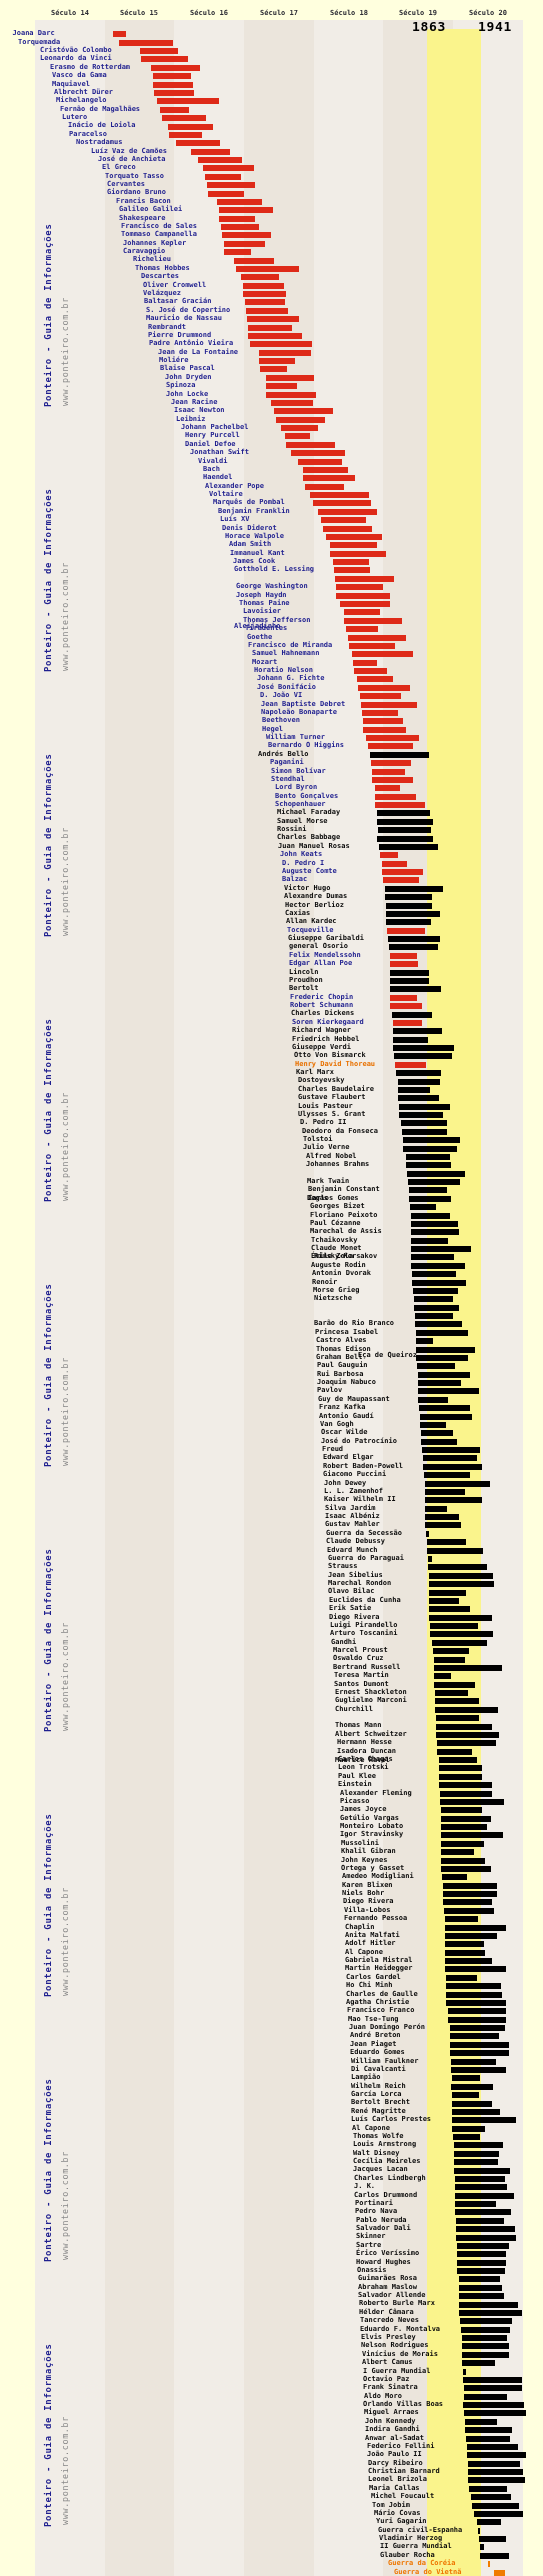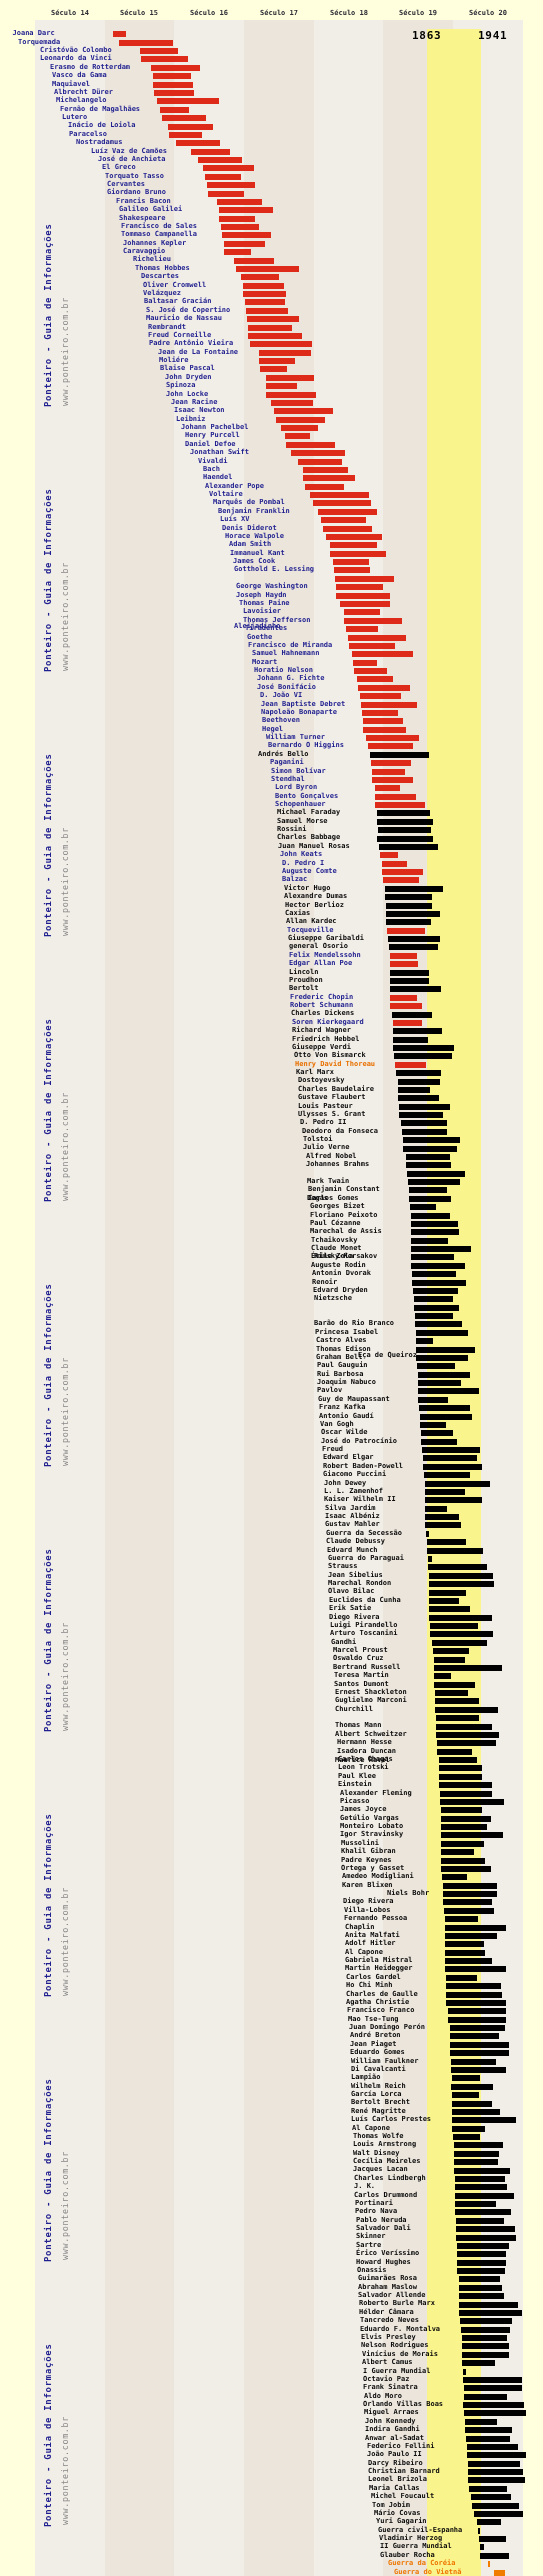--- a/index.html
+++ b/index.html
@@ -13,22 +13,22 @@
   .band{position:absolute;top:19.5px;bottom:0;}
   .band.a{background:#F1EDE7;}
   .band.b{background:#EBE5DC;}
   #hl-band{position:absolute;top:29px;bottom:0;background:#FAF48C;}
   .century-label{
     position:absolute;top:9px;height:8.4px;line-height:8.4px;
     font-size:7px;font-weight:bold;color:#2B2B33;white-space:nowrap;
     transform:translateX(-50%);
   }
   .year-label{
-    position:absolute;top:32px;height:8.4px;line-height:8.4px;
-    font-size:11px;font-weight:bold;color:#000;white-space:nowrap;
+    position:absolute;top:23px;height:8.4px;line-height:8.4px;
+    font-size:13px;font-weight:bold;color:#000;white-space:nowrap;
     letter-spacing:0.7px;
   }
   .person-name{
     position:absolute;height:7.7px;line-height:7.7px;
     font-size:7px;font-weight:bold;white-space:nowrap;
   }
   .lifespan-bar{position:absolute;height:5.6px;}
   .c-r .person-name{color:#1F1F8F;}
   .c-r .lifespan-bar{background:#DE2A18;}
   .c-k .person-name{color:#0A0A0A;}
@@ -208,21 +208,21 @@
       </div>
       <div class="c-r">
         <span class="person-name" style="left: 146px; top: 315px;">Mauricio de Nassau</span>
         <div class="lifespan-bar" style="left: 247px; width: 52px; top: 316px;"></div>
       </div>
       <div class="c-r">
         <span class="person-name" style="left: 148px; top: 324px;">Rembrandt</span>
         <div class="lifespan-bar" style="left: 248px; width: 44px; top: 325px;"></div>
       </div>
       <div class="c-r">
-        <span class="person-name" style="left: 148px; top: 332px;">Freud Corneille</span>
+        <span class="person-name" style="left: 148px; top: 332px;">Pierre Drummond</span>
         <div class="lifespan-bar" style="left: 248px; width: 54px; top: 333px;"></div>
       </div>
       <div class="c-r">
         <span class="person-name" style="left: 149px; top: 340px;">Padre Antônio Vieira</span>
         <div class="lifespan-bar" style="left: 250px; width: 62px; top: 341px;"></div>
       </div>
       <div class="c-r">
         <span class="person-name" style="left: 158px; top: 349px;">Jean de La Fontaine</span>
         <div class="lifespan-bar" style="left: 259px; width: 52px; top: 350px;"></div>
       </div>
@@ -664,21 +664,21 @@
       </div>
       <div class="c-k">
         <span class="person-name" style="left: 312px; top: 1270px;">Antonin Dvorak</span>
         <div class="lifespan-bar" style="left: 412px; width: 44px; top: 1271px;"></div>
       </div>
       <div class="c-k">
         <span class="person-name" style="left: 312px; top: 1279px;">Renoir</span>
         <div class="lifespan-bar" style="left: 412px; width: 54px; top: 1280px;"></div>
       </div>
       <div class="c-k">
-        <span class="person-name" style="left: 313px; top: 1287px;">Edvard Dryden</span>
+        <span class="person-name" style="left: 313px; top: 1287px;">Morse Grieg</span>
         <div class="lifespan-bar" style="left: 413px; width: 45px; top: 1288px;"></div>
       </div>
       <div class="c-k">
         <span class="person-name" style="left: 314px; top: 1295px;">Nietzsche</span>
         <div class="lifespan-bar" style="left: 414px; width: 39px; top: 1296px;"></div>
       </div>
       <div class="c-k">
         <span class="person-name" style="left: 314px; top: 1253px;">Rimsky-Korsakov</span>
         <div class="lifespan-bar" style="left: 414px; width: 45px; top: 1305px;"></div>
       </div>
@@ -936,37 +936,37 @@
       </div>
       <div class="c-k">
         <span class="person-name" style="left: 341px; top: 1840px;">Mussolini</span>
         <div class="lifespan-bar" style="left: 441px; width: 43px; top: 1841px;"></div>
       </div>
       <div class="c-k">
         <span class="person-name" style="left: 341px; top: 1848px;">Khalil Gibran</span>
         <div class="lifespan-bar" style="left: 441px; width: 33px; top: 1849px;"></div>
       </div>
       <div class="c-k">
-        <span class="person-name" style="left: 341px; top: 1857px;">Padre Keynes</span>
+        <span class="person-name" style="left: 341px; top: 1857px;">John Keynes</span>
         <div class="lifespan-bar" style="left: 441px; width: 44px; top: 1858px;"></div>
       </div>
       <div class="c-k">
         <span class="person-name" style="left: 341px; top: 1865px;">Ortega y Gasset</span>
         <div class="lifespan-bar" style="left: 441px; width: 50px; top: 1866px;"></div>
       </div>
       <div class="c-k">
         <span class="person-name" style="left: 342px; top: 1873px;">Amedeo Modigliani</span>
         <div class="lifespan-bar" style="left: 442px; width: 25px; top: 1874px;"></div>
       </div>
       <div class="c-k">
         <span class="person-name" style="left: 342px; top: 1882px;">Karen Blixen</span>
         <div class="lifespan-bar" style="left: 443px; width: 54px; top: 1883px;"></div>
       </div>
       <div class="c-k">
-        <span class="person-name" style="left: 342px; top: 1890px; margin-left: 45px;">Niels Bohr</span>
+        <span class="person-name" style="left: 342px; top: 1890px;">Niels Bohr</span>
         <div class="lifespan-bar" style="left: 443px; width: 54px; top: 1891px;"></div>
       </div>
       <div class="c-k">
         <span class="person-name" style="left: 343px; top: 1898px;">Diego Rivera</span>
         <div class="lifespan-bar" style="left: 443px; width: 49px; top: 1899px;"></div>
       </div>
       <div class="c-k">
         <span class="person-name" style="left: 344px; top: 1907px;">Villa-Lobos</span>
         <div class="lifespan-bar" style="left: 444px; width: 50px; top: 1908px;"></div>
       </div>

